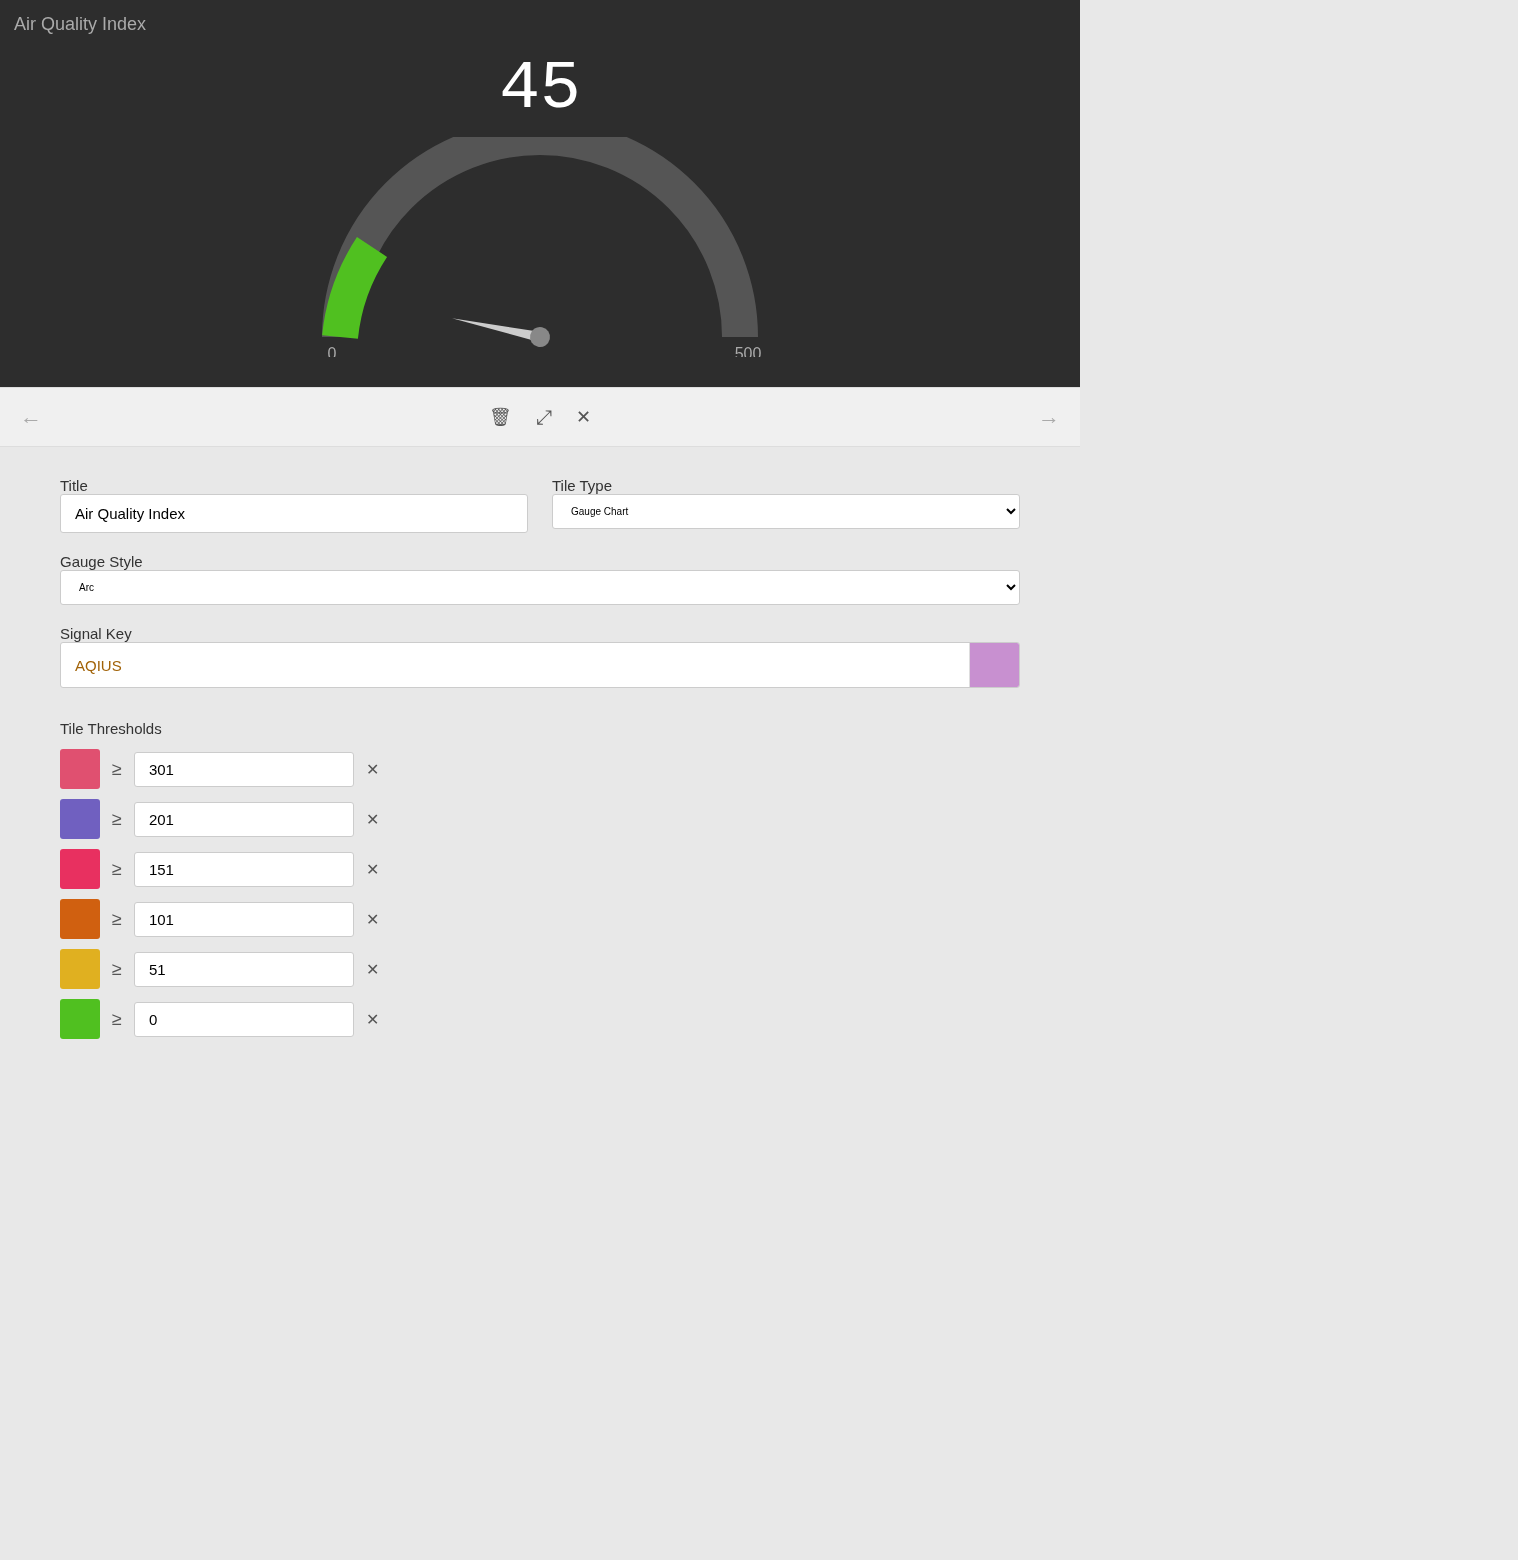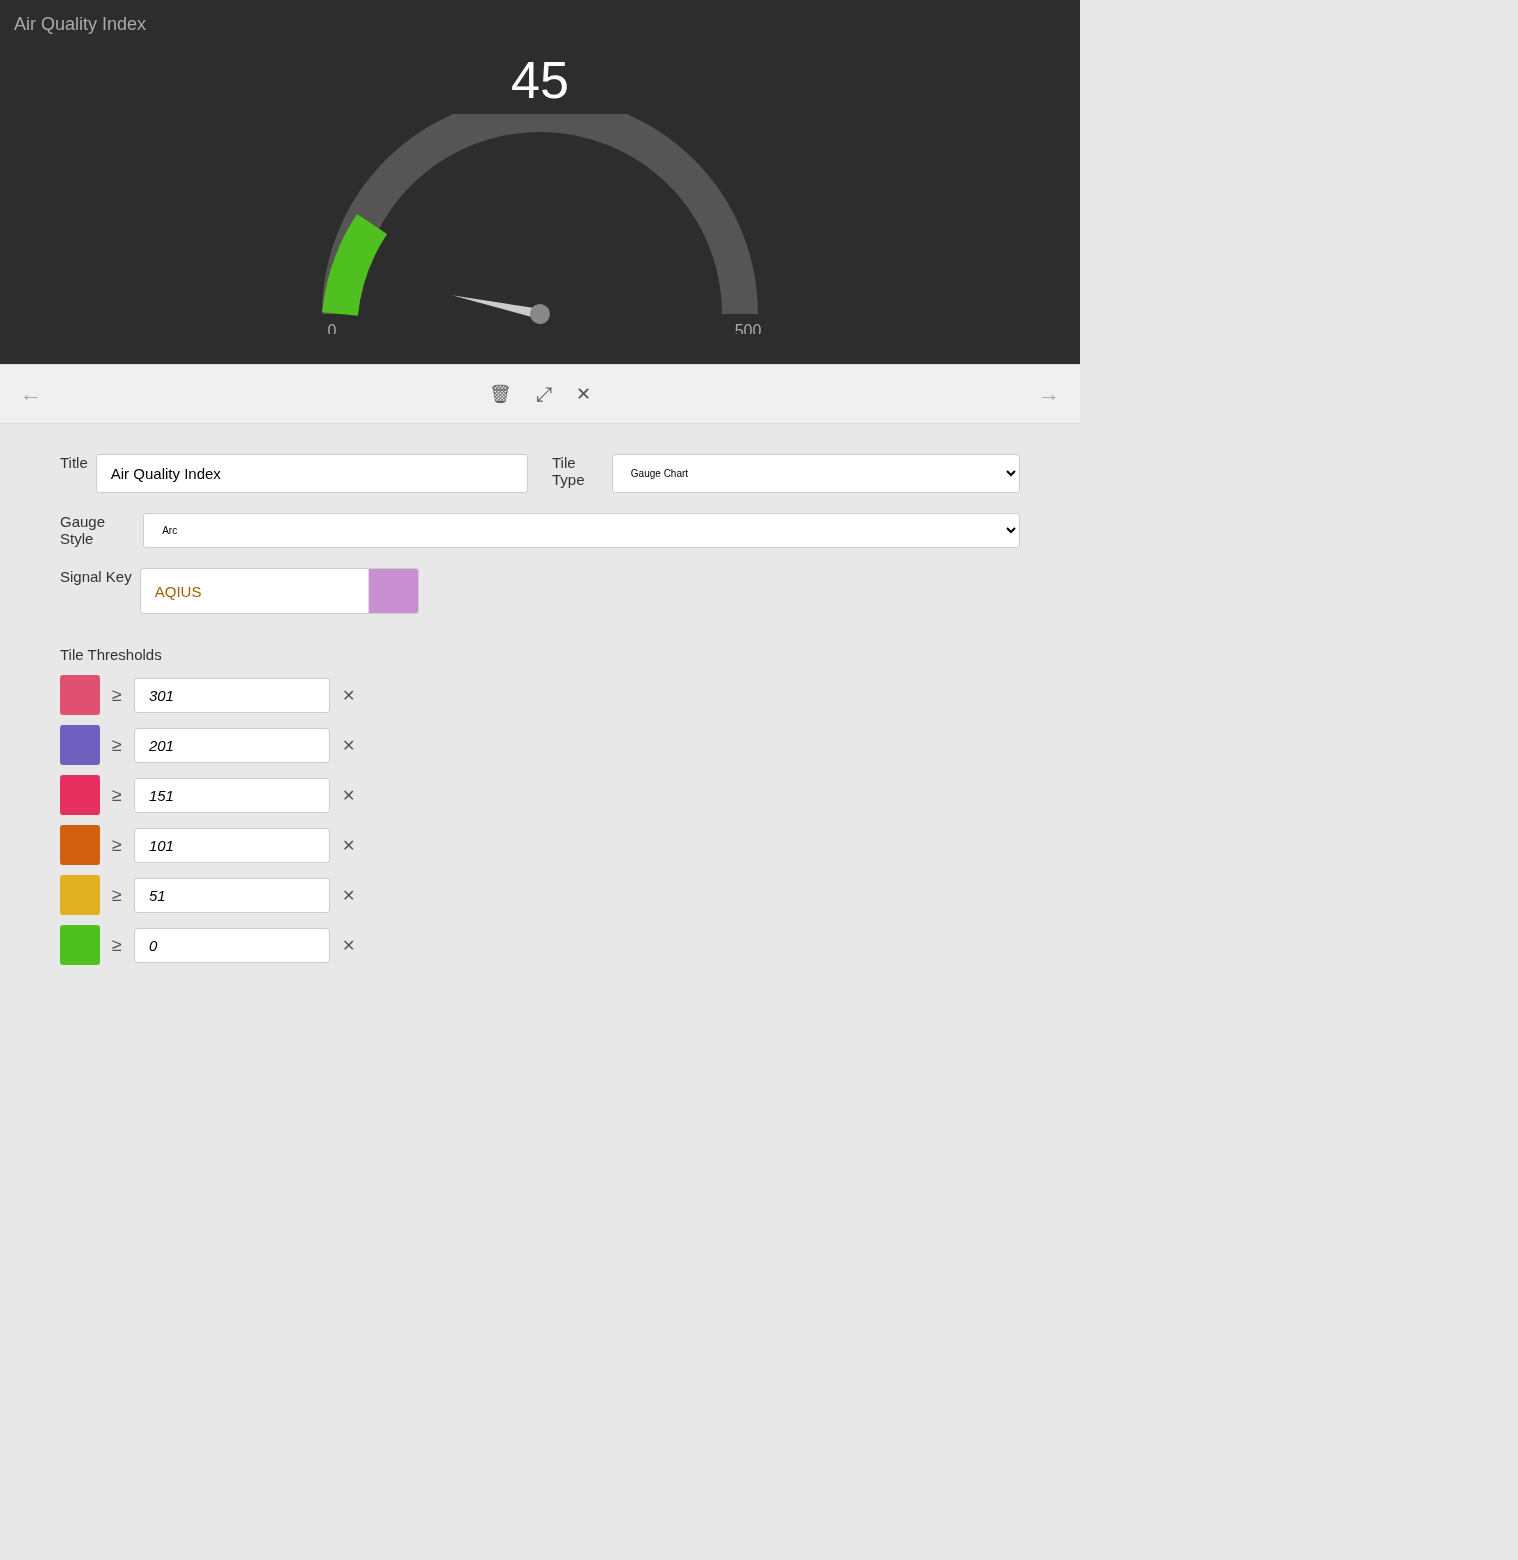--- a/index.html
+++ b/index.html
@@ -16,24 +16,25 @@
     .gauge-panel-title {
       color: #aaa;
       font-size: 18px;
       position: absolute;
       top: 14px;
       left: 14px;
     }
     .gauge-value {
       text-align: center;
       color: #fff;
-      font-size: 52px;
+      font-size: 68px;
       font-weight: 300;
       padding-top: 30px;
-      margin-bottom: 4px;
+      margin-bottom: 10px;
+      font-family: Liberation Mono, monospace;
     }
     .gauge-container {
       display: flex;
       justify-content: center;
       align-items: flex-end;
       position: relative;
       height: 220px;
     }
     .gauge-svg {
       display: block;
@@ -71,21 +72,21 @@
       background: #e8e8e8;
       padding: 30px 60px 40px;
     }
     .form-row {
       display: flex;
       gap: 24px;
       margin-bottom: 20px;
     }
     .form-group {
       display: flex;
-      gap: 8px;
+      flex-direction: column;
     }
     .form-group.half { flex: 1; }
     .form-group.full { flex: 1; }
     .form-label {
       font-size: 15px;
       color: #333;
     }
     .form-input {
       border: 1px solid #ccc;
       background: #fff;
@@ -157,22 +158,21 @@
       font-size: 18px;
       color: #555;
     }
     .threshold-input {
       border: 1px solid #ccc;
       background: #fff;
       padding: 8px 14px;
       font-size: 15px;
       border-radius: 3px;
       outline: none;
-      width: 196px;
-      font-style: italic;
+      width: 220px;
     }
     .threshold-delete {
       font-size: 16px;
       color: #555;
       cursor: pointer;
       border: none;
       background: none;
     }
   </style>
 </head>

